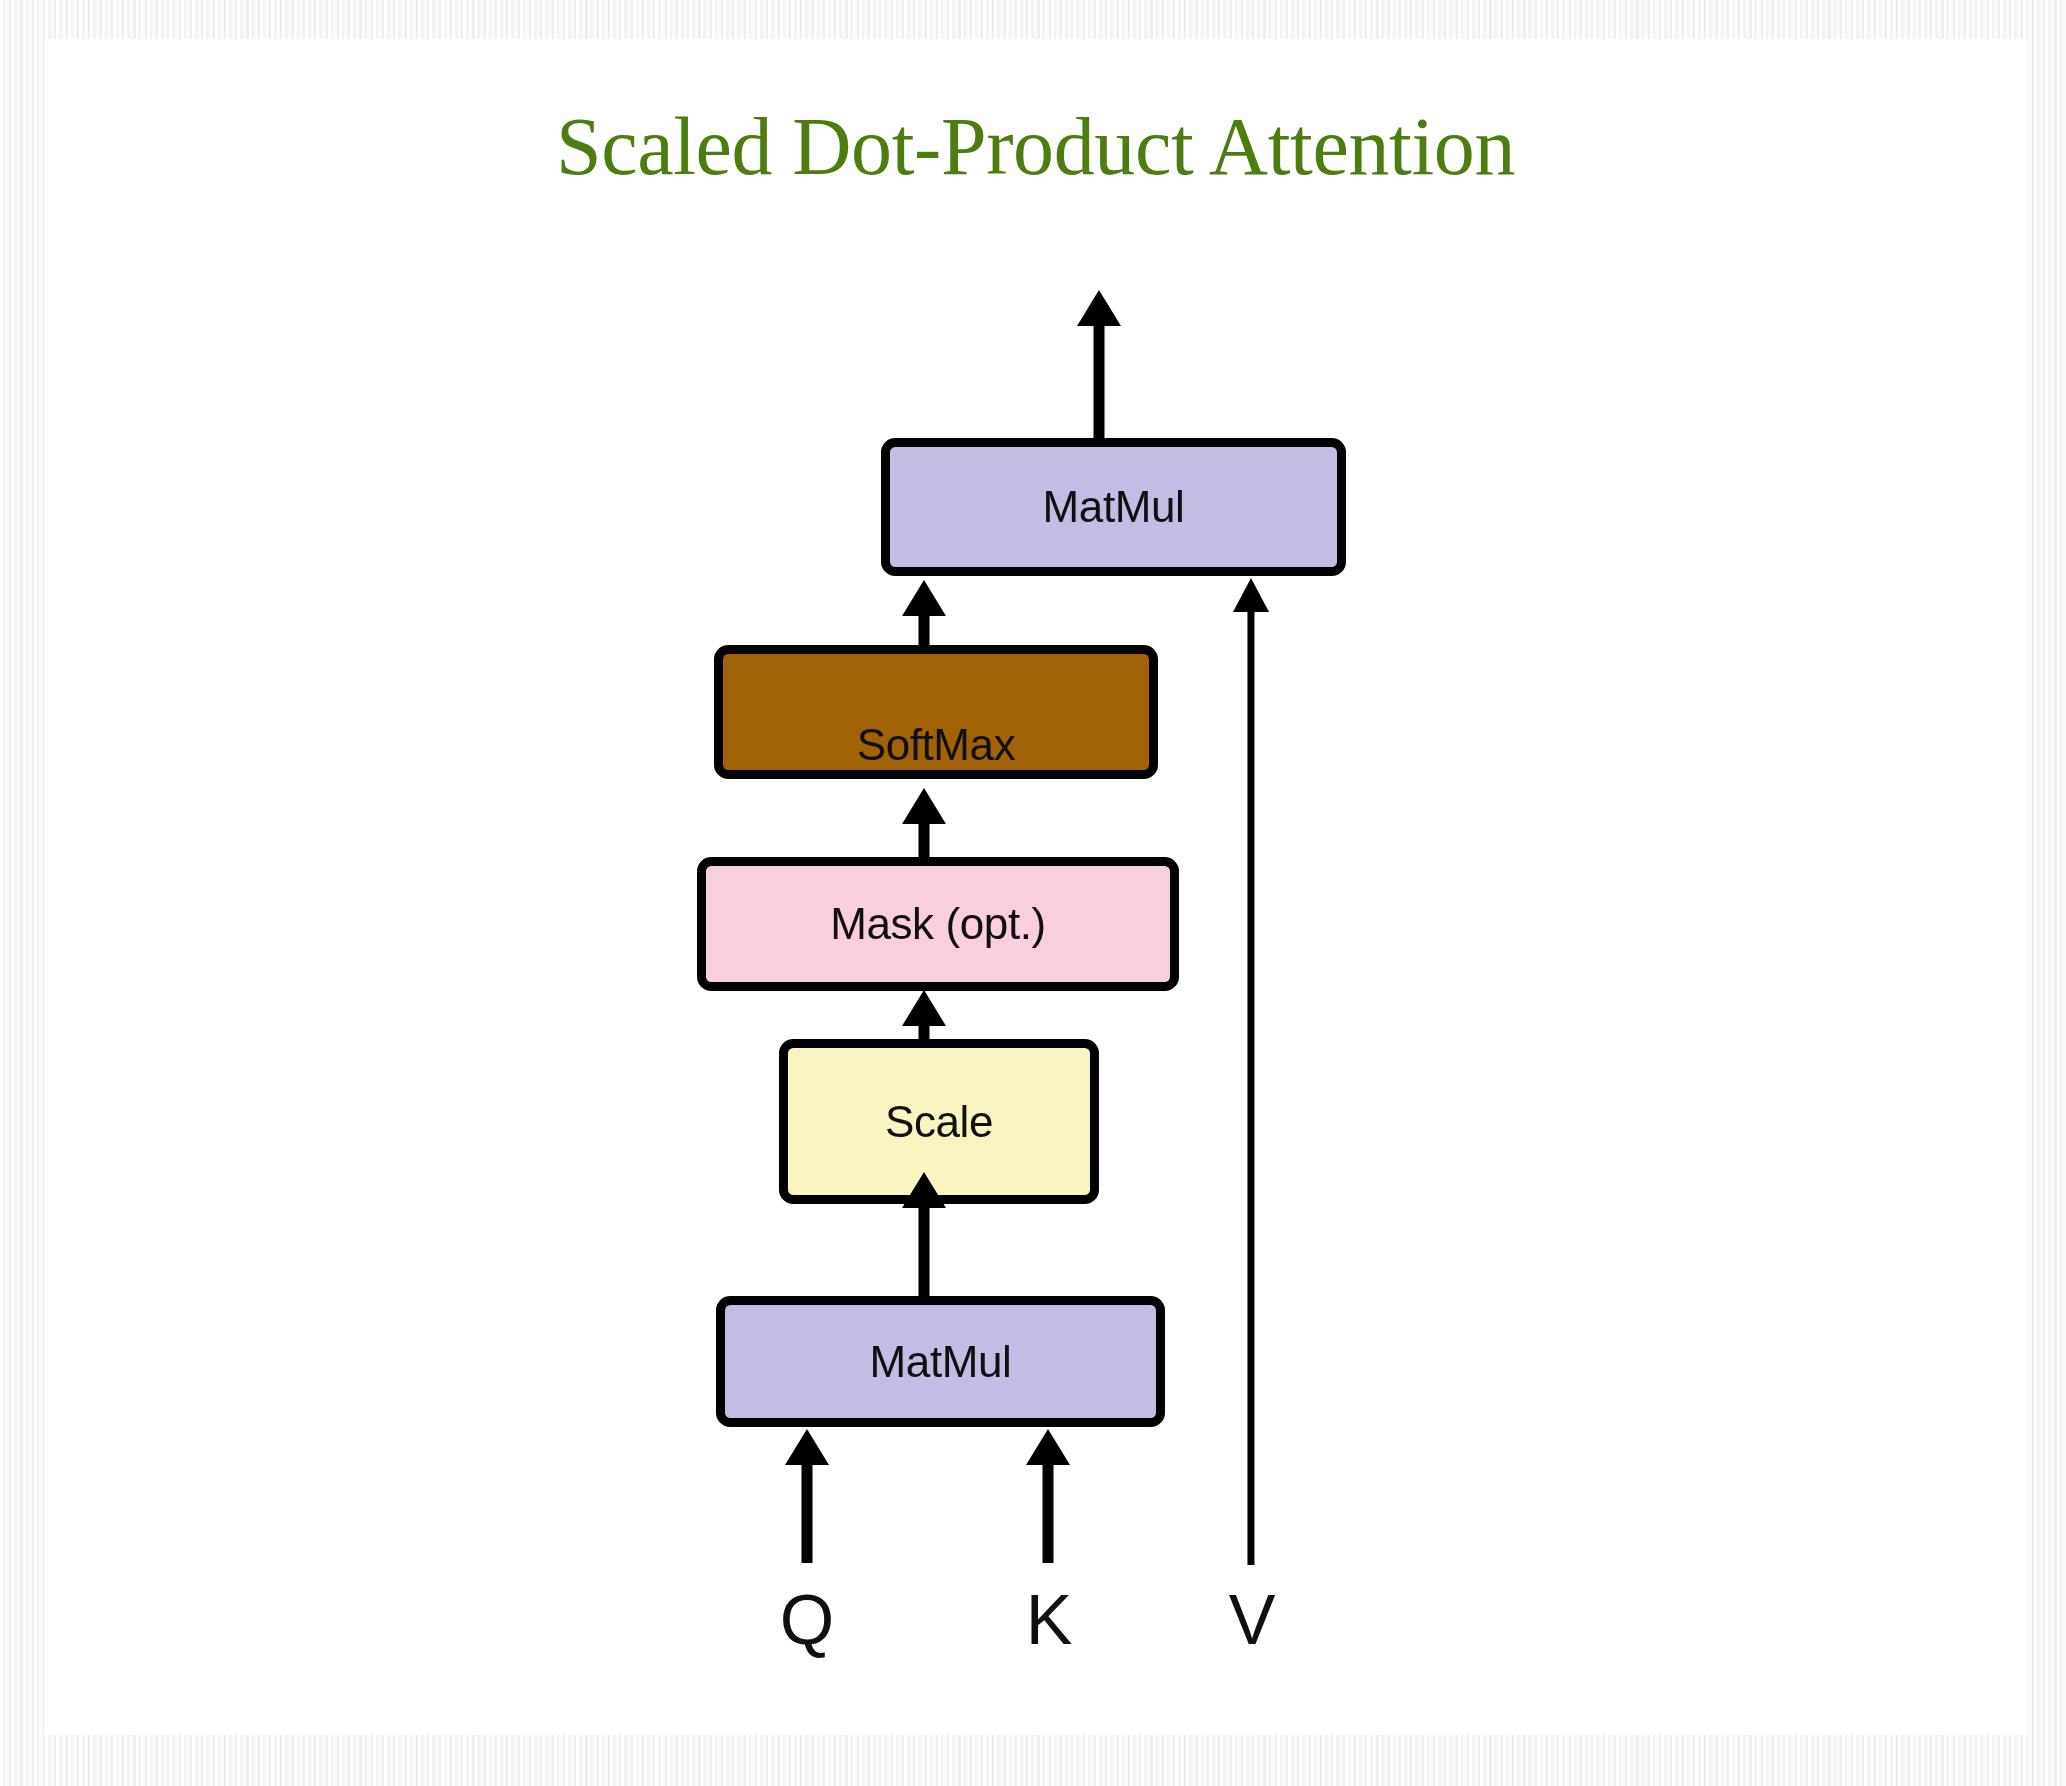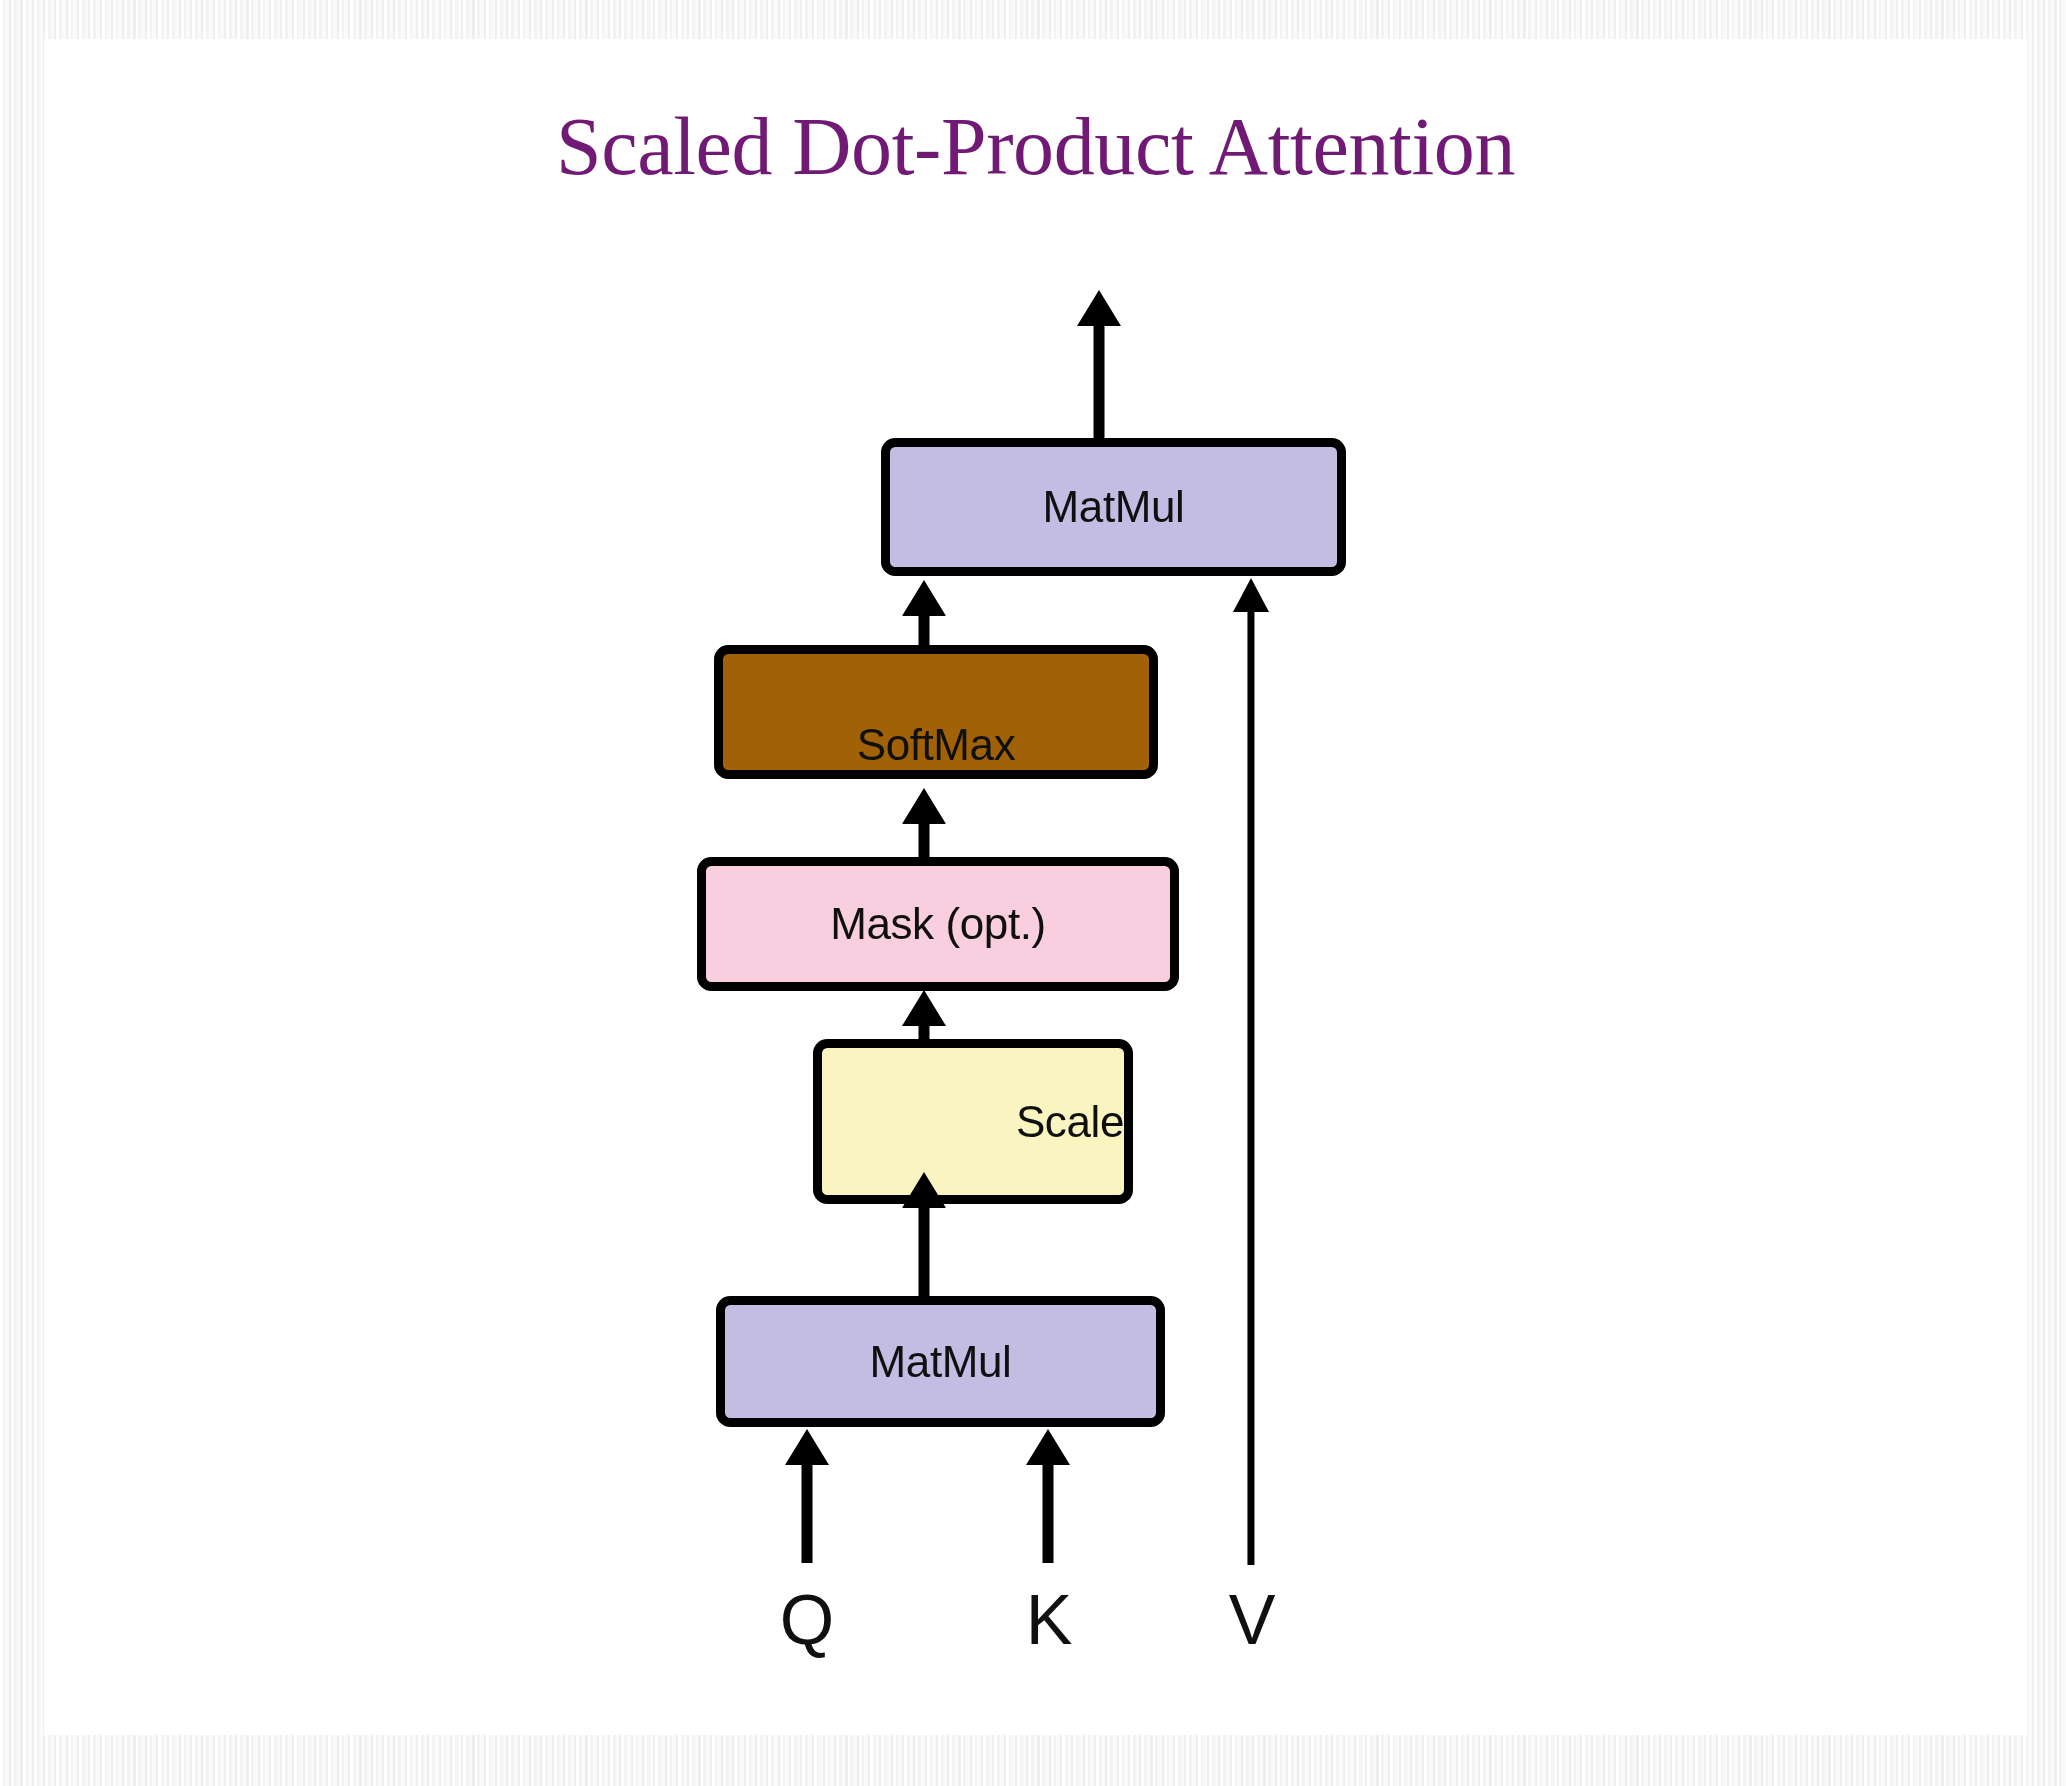--- a/index.html
+++ b/index.html
@@ -48,21 +48,21 @@
   
   #slide-title {
     position: absolute;
     left: 0;
     top: 67px;
     width: 1983px;
     text-align: center;
     font-family: "Liberation Serif", "DejaVu Serif", serif;
     font-size: 82px;
     line-height: 1.0;
-    color: #701a75;
+    color: #4d7c0f;
     letter-spacing: -0.4px;
     white-space: nowrap;
   }
 
   
   #diagram {
     position: absolute;
     left: 0;
     top: 0;
     width: 1983px;
@@ -82,21 +82,21 @@
     font-size: 44px;
     color: #101010;
     white-space: nowrap;
     letter-spacing: -0.4px;
   }
 
   
   #node-matmul-top   { left: 837px; top: 399px;  width: 465px; height: 138px; }
   #node-softmax      { left: 670px; top: 606px; width: 444px; height: 134px; }
   #node-mask         { left: 653px; top: 818px; width: 482px; height: 134px; }
-  #node-scale        { left: 769px; top: 1000px; width:  320px; height: 165px; justify-content: flex-end; }
+  #node-scale        { left: 735px; top: 1000px; width:  320px; height: 165px; }
   #node-matmul-bot   { left: 672px; top: 1257px; width: 449px; height: 131px; }
 
   
   .arrow {
     position: absolute;
   }
   .arrow .shaft {
     position: absolute;
     background: #000000;
     left: 50%;

